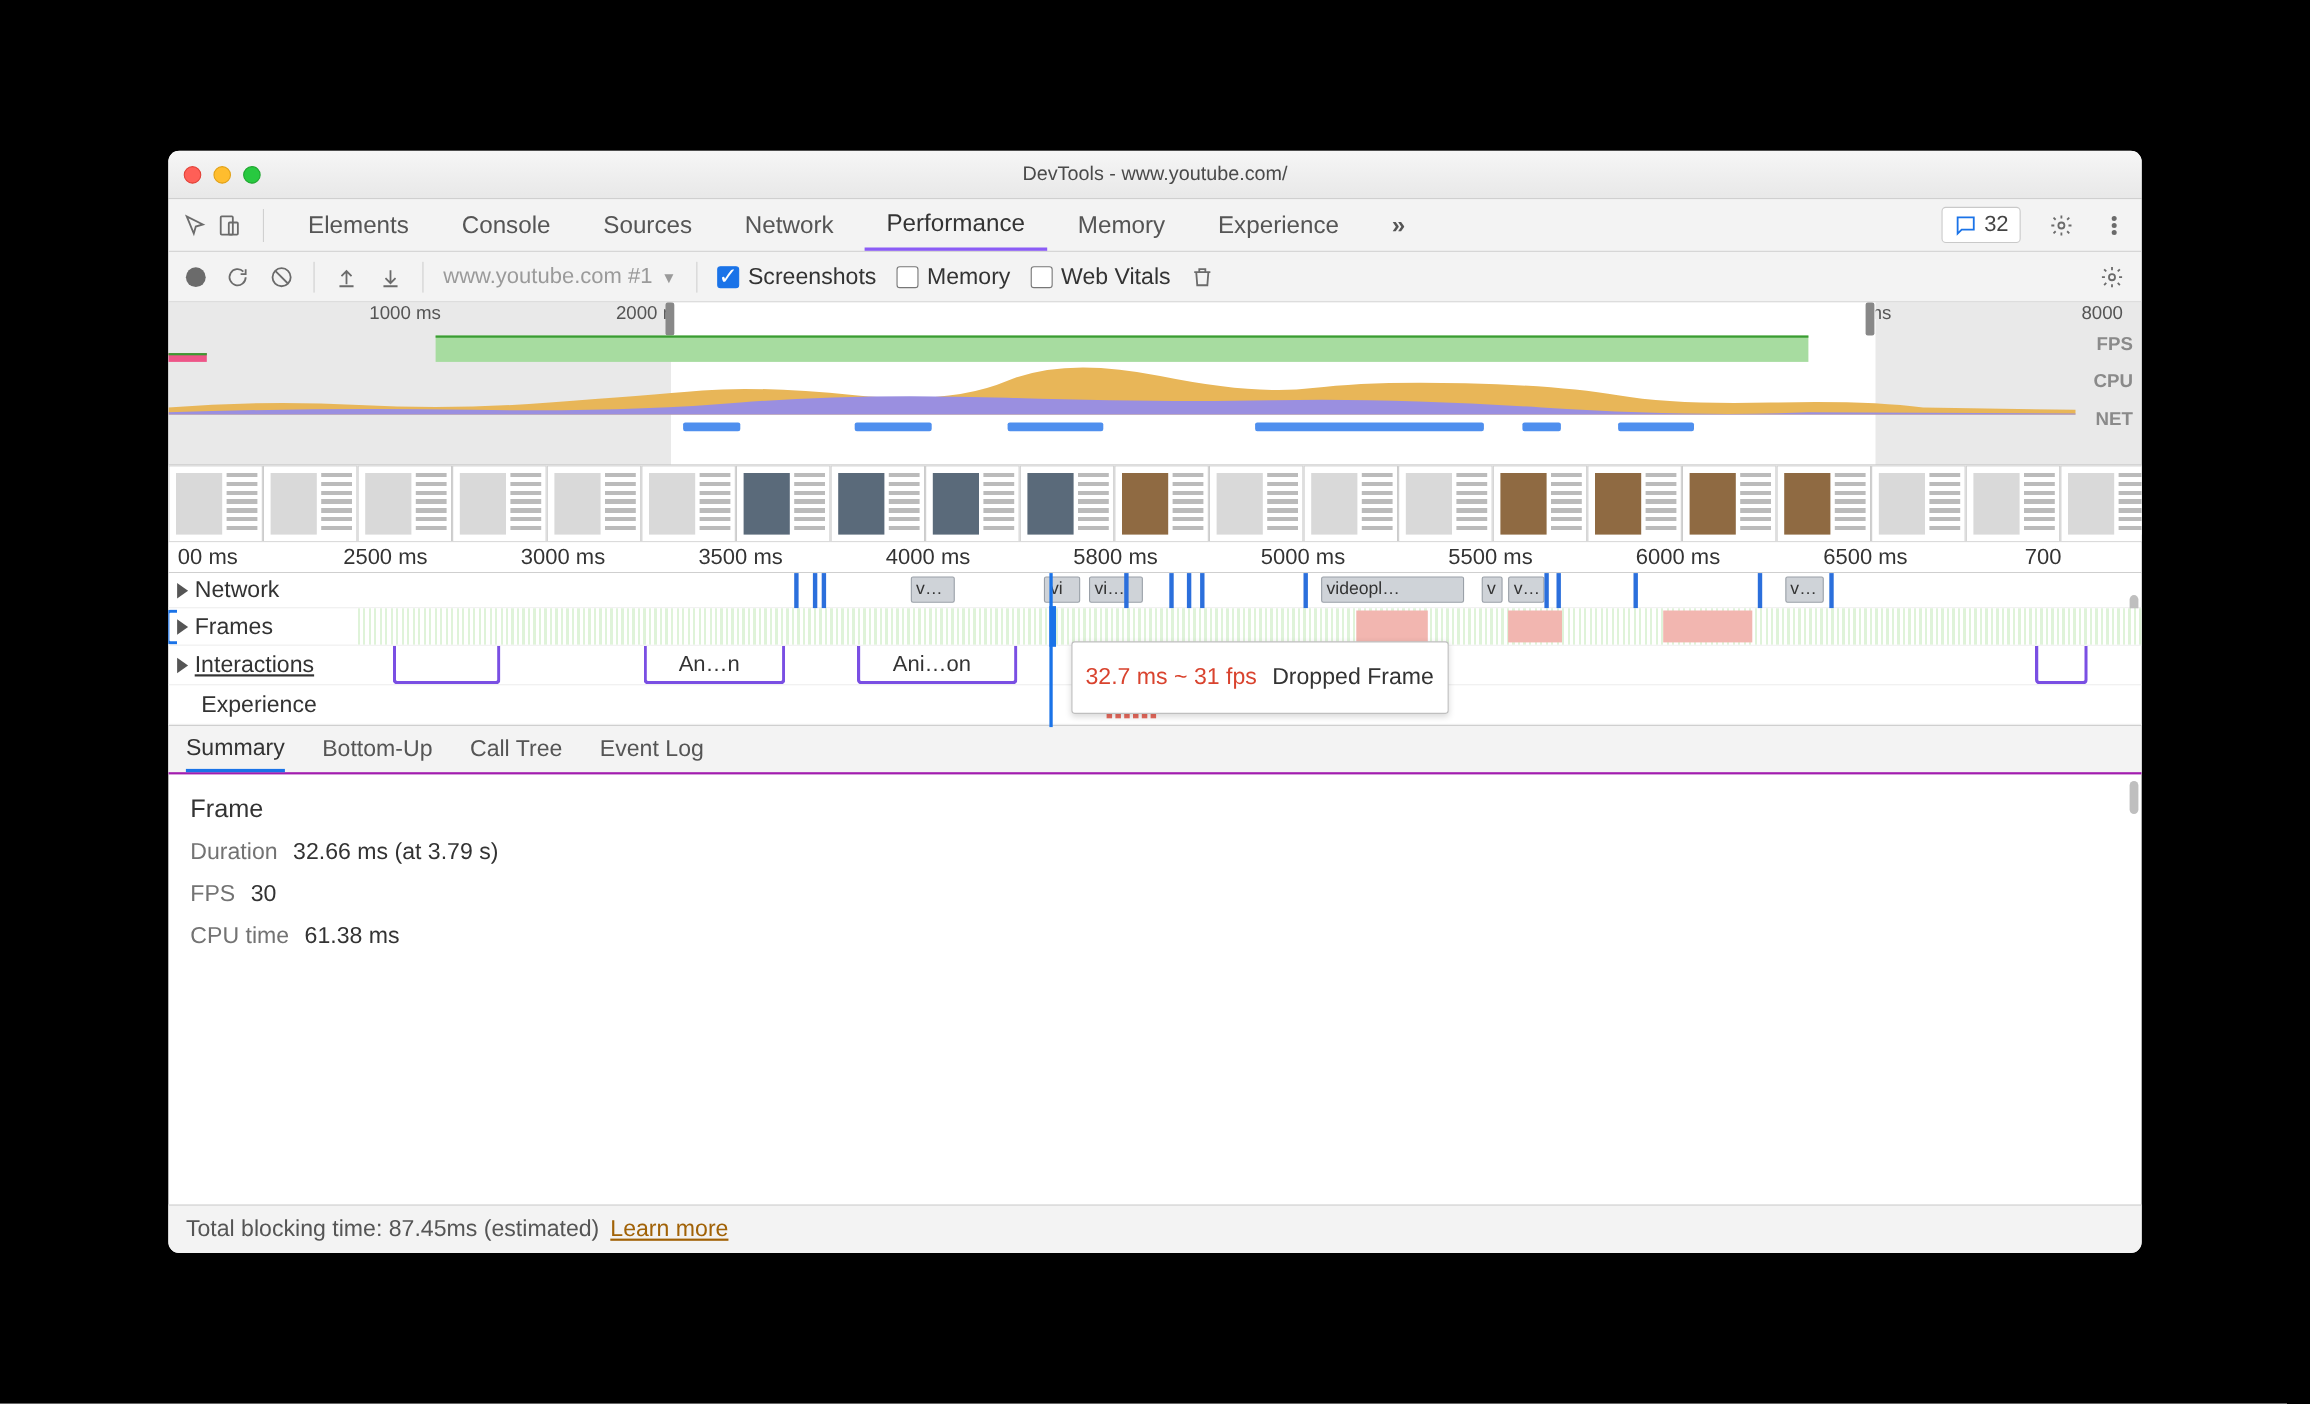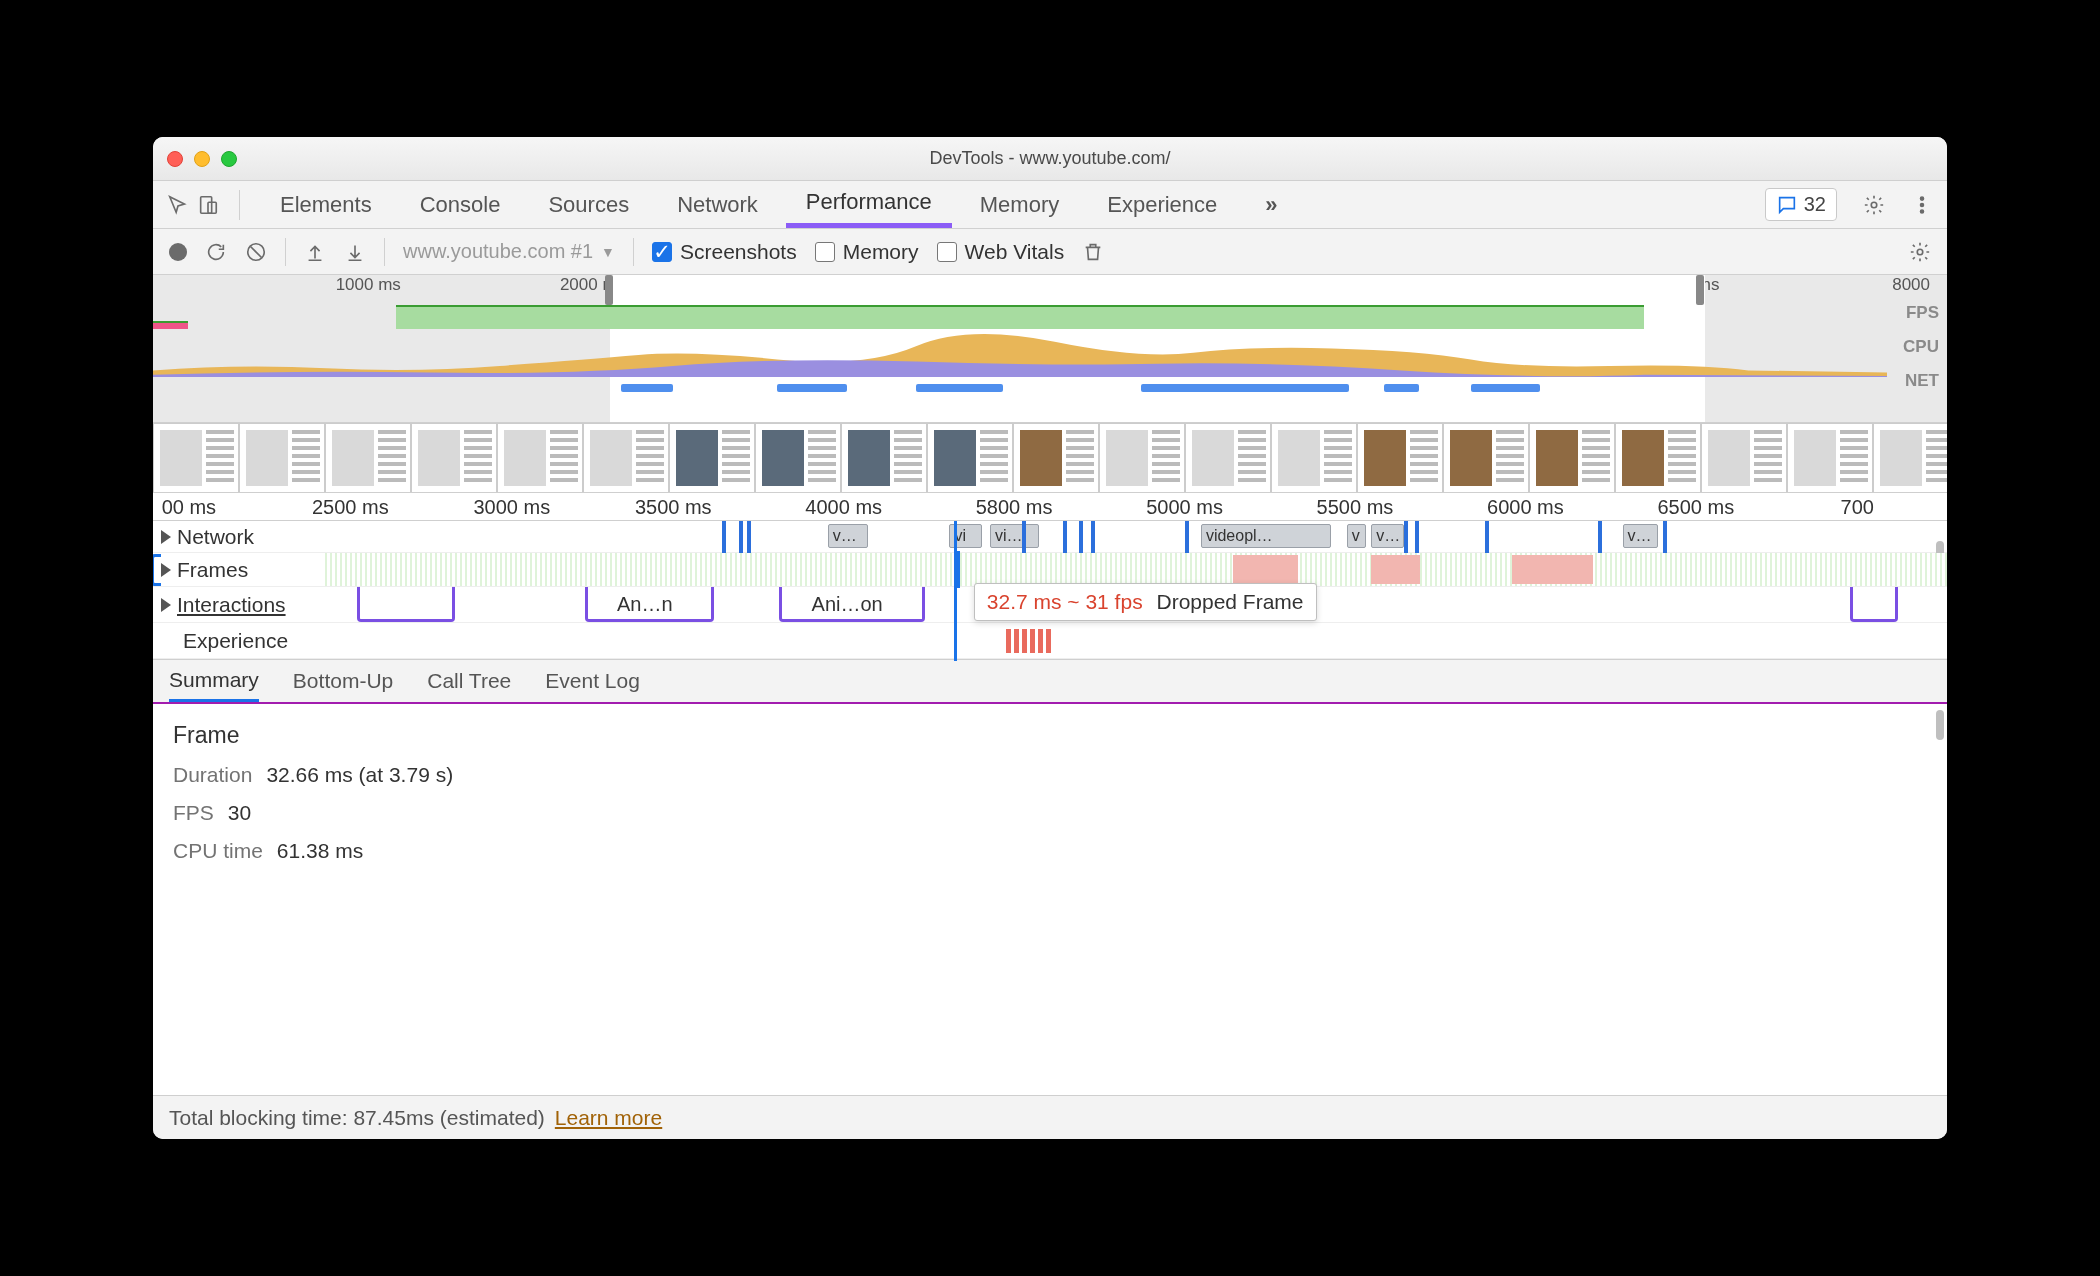--- a/index.html
+++ b/index.html
@@ -46,21 +46,21 @@
     border-bottom:1px solid #d0d0d0;
     display:flex;
     align-items:center;
     gap: 8px;
     padding: 0 14px;
   }
   .icn { width:22px; height:22px; color:#6b6b6b; display:inline-flex; align-items:center; justify-content:center; }
   .icn svg{width:22px;height:22px;fill:none;stroke:currentColor;stroke-width:1.8;}
   .tabs .sep{width:1px;height:30px;background:#d0d0d0;margin:0 12px;}
   .tab{font-size:22px;color:#555;padding:0 20px;height:100%;display:flex;align-items:center;cursor:pointer;}
-  .tab.active{color:#333;border-bottom:5px solid #8b5cf6;}
+  .tab.active{color:#333;border-bottom:3px solid #8b5cf6;}
   .spacer{flex:1;}
   .msg-badge{display:flex;align-items:center;gap:6px;background:#fff;border:1px solid #c9c9c9;border-radius:4px;padding:4px 10px;font-size:20px;color:#444;}
   .msg-badge svg{stroke:#1a73e8;}
   .gear, .dots{margin-left:18px;color:#6b6b6b;}
   
   .toolbar{
     height:46px;border-bottom:1px solid #d0d0d0;display:flex;align-items:center;gap:18px;padding:0 16px;background:#f3f3f3;
   }
   .toolbar .sep2{width:1px;height:28px;background:#d0d0d0;}
   .rec-dot{width:18px;height:18px;border-radius:50%;background:#6b6b6b;}
@@ -104,21 +104,21 @@
   .frames-row{height:34px;}
   .frames-row .trk-body{background:repeating-linear-gradient(90deg,#dff3d9,#dff3d9 2px,#fff 2px,#fff 5px);}
   .frames-row .drop{position:absolute;top:2px;bottom:2px;background:#f2b6b0;}
   .frames-row .cursor{position:absolute;top:-2px;bottom:-2px;width:6px;background:#1a73e8;}
   .inter-row{height:36px;text-decoration:underline;}
   .inter-row .lbl{position:absolute;top:6px;font-size:20px;color:#333;}
   .inter-row .brak{position:absolute;top:0;height:100%;border-left:3px solid #7a4fe3;border-right:3px solid #7a4fe3;border-bottom:3px solid #7a4fe3;border-radius:0 0 4px 4px;}
   .exp-row{height:36px;}
   .exp-row .bars{position:absolute;top:6px;height:24px;display:flex;gap:3px;}
   .exp-row .bars span{width:5px;background:#e96a5d;}
-  .tooltip{position:absolute;background:#fff;border:1px solid #bfbfbf;border-radius:3px;padding:6px 12px;font-size:21px;box-shadow:0 2px 6px rgba(0,0,0,.15);white-space:nowrap;z-index:5;}
+  .tooltip{position:absolute;background:#fff;border:1px solid #bfbfbf;border-radius:3px;padding:20px 12px;font-size:21px;box-shadow:0 2px 6px rgba(0,0,0,.15);white-space:nowrap;z-index:5;}
   .tooltip .red{color:#d9432e;margin-right:8px;}
   .vline{position:absolute;top:0;bottom:0;width:3px;background:#1a73e8;z-index:4;}
   .brkL{position:absolute;top:0;bottom:0;width:10px;border:3px solid #1a73e8;border-right:0;border-radius:4px 0 0 4px;}
   
   .btabs{height:44px;border-bottom:2px solid #a21caf;display:flex;align-items:center;gap:34px;padding:0 16px;background:#f3f3f3;}
   .btab{font-size:21px;color:#555;height:100%;display:flex;align-items:center;cursor:pointer;}
   .btab.active{color:#333;border-bottom:3px solid #1a73e8;}
   
   .details{flex:1;padding:18px 20px;font-size:21px;color:#333;overflow:auto;position:relative;}
   .details h3{font-size:23px;font-weight:400;margin-bottom:14px;}

